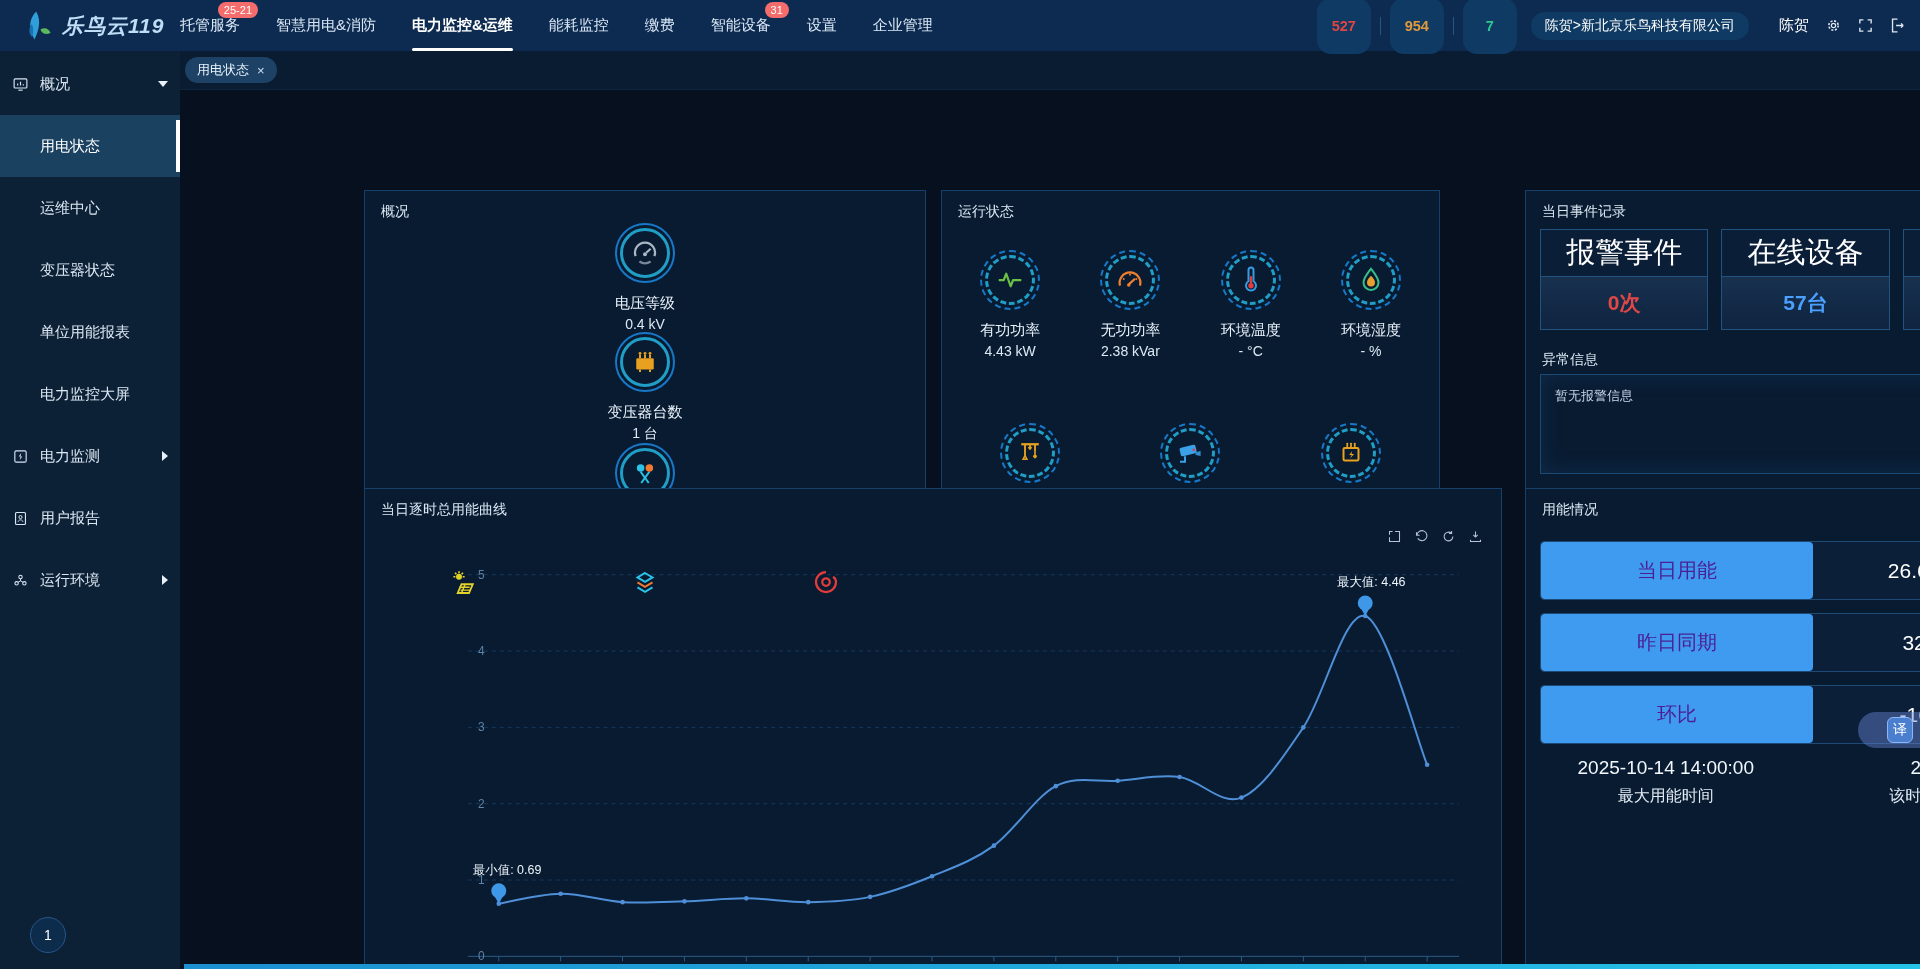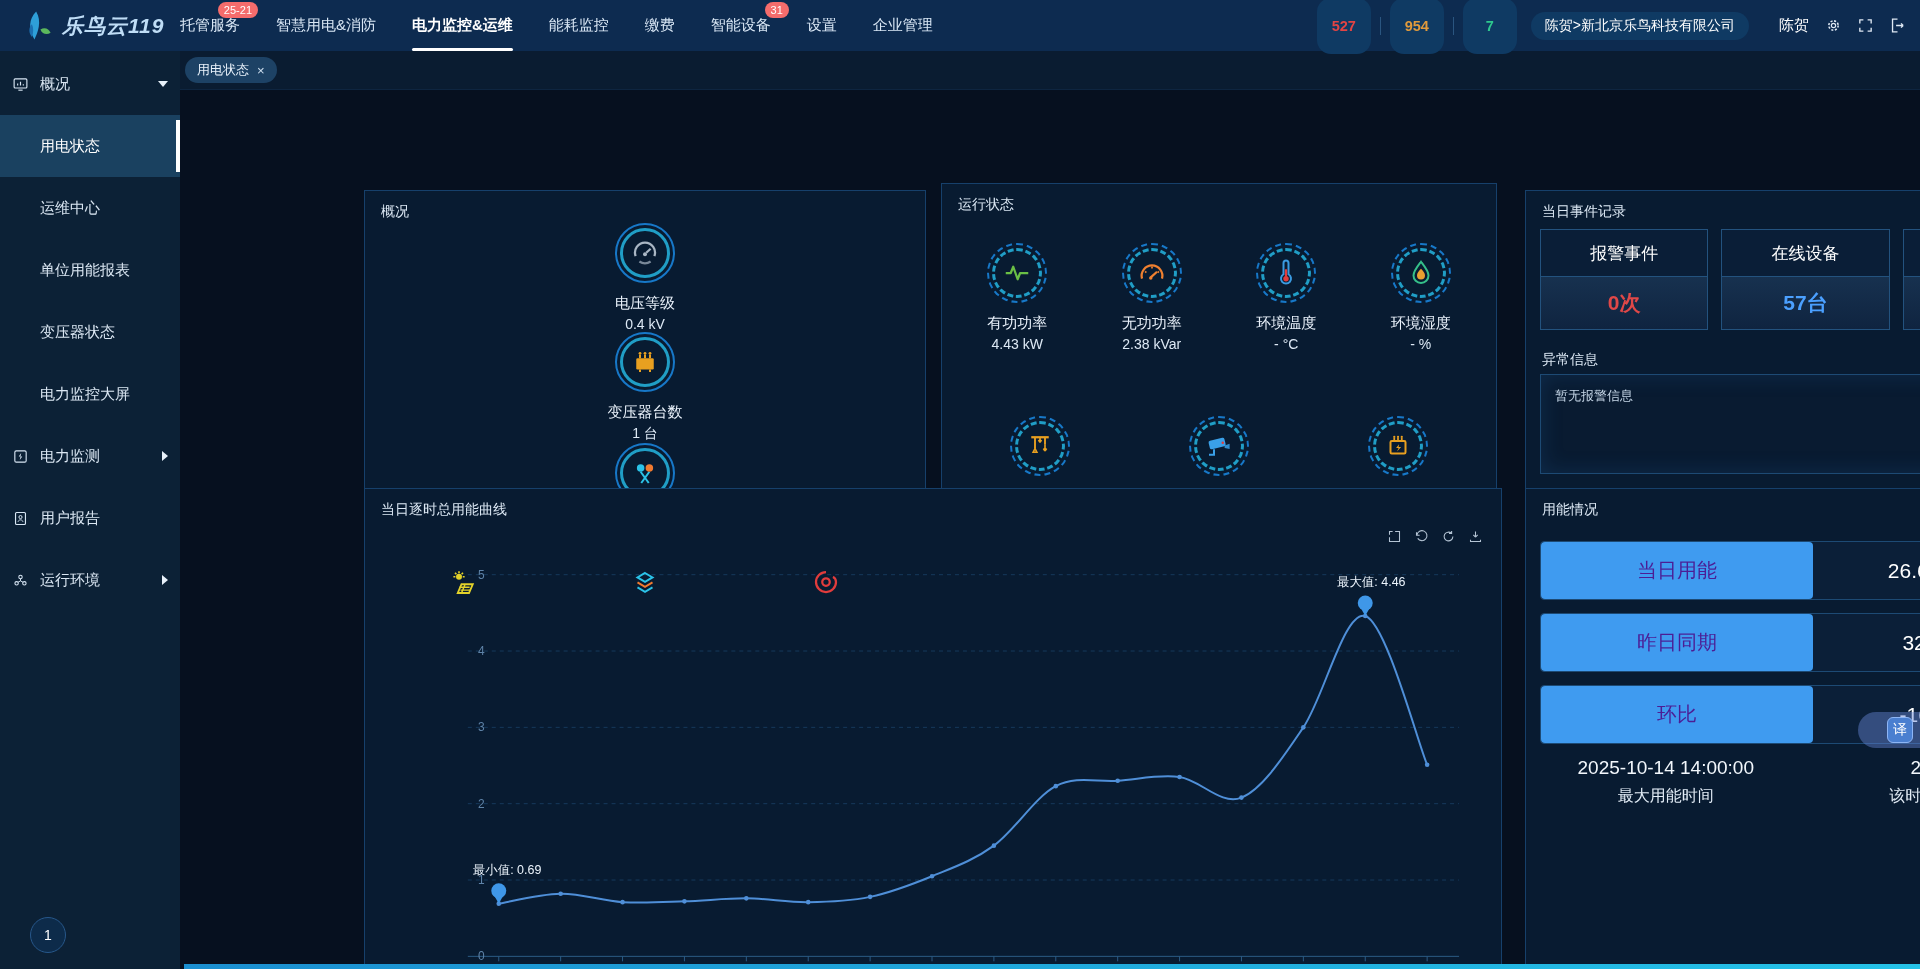--- a/index.html
+++ b/index.html
@@ -44,39 +44,39 @@
   
   .tabbar{position:absolute;left:180px;top:51px;right:0;height:39px;background:#0a1c31;display:flex;align-items:center;padding-left:5px;border-bottom:1px solid #0e2540;z-index:10;}
   .tab{height:26px;background:#1d4265;border-radius:13px;display:flex;align-items:center;padding:0 12px;font-size:13px;color:#eaf3fc;cursor:pointer;}
   .tab-close{margin-left:8px;font-size:13px;color:#cfe0f0;cursor:pointer;}
 
   
   main{position:absolute;left:180px;top:90px;right:0;bottom:0;background:#06101f;}
   .panel{position:absolute;background:#081b31;border:1px solid #16406b;}
   .panel-title{position:absolute;top:12px;left:16px;font-size:14px;color:#dce8f4;}
   .p-overview{left:184px;top:100px;width:562px;height:371px;}
-  .p-status{left:761px;top:93px;width:556px;height:371px;}
+  .p-status{left:761px;top:100px;width:499px;height:371px;}
   .p-events{left:1345px;top:100px;width:561px;height:371px;}
   .p-chart{left:184px;top:398px;width:1138px;height:567px;}
   .p-energy{left:1345px;top:398px;width:561px;height:567px;}
 
   
   .cards-grid{position:absolute;top:32px;bottom:10px;left:8px;right:8px;display:flex;flex-direction:column;}
   .cards-row{flex:1;display:grid;align-items:center;justify-items:center;}
   .ic-card{display:flex;flex-direction:column;align-items:center;gap:3px;cursor:pointer;}
   .ring{width:60px;height:60px;border-radius:50%;border:2px solid #1778c8;display:flex;align-items:center;justify-content:center;position:relative;margin-bottom:8px;}
   .ring::before{content:"";position:absolute;inset:3px;border-radius:50%;border:3px solid #25b5e0;opacity:.85;}
   .ring.dashed{border-style:dashed;}
   .ring.dashed::before{border-style:dashed;}
   .ring .icn{width:30px;height:30px;position:relative;z-index:1;}
   .ic-label{font-size:15px;color:#eaf2fb;}
   .ic-value{font-size:14px;color:#dde9f5;}
   .event-cards{position:absolute;top:38px;left:14px;right:14px;display:flex;gap:13px;}
   .ev-card{flex:1;border:1px solid #23527e;background:#0a1e37;}
-  .ev-head{height:47px;display:flex;align-items:center;justify-content:center;font-size:17px;color:#fff;border-bottom:1px solid #23527e;}
+  .ev-head{height:47px;display:flex;align-items:center;justify-content:center;font-size:29px;color:#fff;border-bottom:1px solid #23527e;}
   .ev-val{height:52px;display:flex;align-items:center;justify-content:center;font-size:21px;font-weight:700;background:linear-gradient(180deg,#17314f,#0f2440);}
   .exc-label{position:absolute;top:160px;left:16px;font-size:14px;color:#dce8f4;}
   .exc-box{position:absolute;top:183px;left:14px;right:14px;height:100px;border:1px solid #1d4a74;background:#091b31;box-shadow:inset 0 0 22px rgba(40,120,200,.18);padding:12px 14px;font-size:13px;color:#c6d7e8;}
 
   
   .chart-toolbar{position:absolute;top:40px;right:18px;display:flex;gap:12px;z-index:2;}
   .tool{width:15px;height:15px;color:#b4c4d4;cursor:pointer;}
   .chart-svg{position:absolute;inset:0;width:100%;height:100%;}
   .chart-svg .tick{fill:#5e83a8;font-size:12px;}
   .chart-svg .mark{fill:#ecf4fc;font-size:12.5px;}
@@ -182,24 +182,24 @@
           <span class="side-label">概况</span>
           <span class="caret-down"></span>
         </div>
         <div class="side-row child active">
           <span class="side-label">用电状态</span>
         </div>
         <div class="side-row child">
           <span class="side-label">运维中心</span>
         </div>
         <div class="side-row child">
+          <span class="side-label">变压器状态</span>
+        </div>
+        <div class="side-row child">
           <span class="side-label">单位用能报表</span>
-        </div>
-        <div class="side-row child">
-          <span class="side-label">变压器状态</span>
         </div>
         <div class="side-row child">
           <span class="side-label">电力监控大屏</span>
         </div>
         <div class="side-row section">
           <span class="icn" style="color:#d8e6f4">
             <svg viewBox="0 0 24 24">
               <rect x="4" y="4" width="16" height="16" rx="2" fill="none" stroke="currentColor" stroke-width="1.6"></rect>
               <path d="M13 7l-3.5 5H12l-1 5 3.5-5H12z" fill="currentColor"></path>
             </svg>

